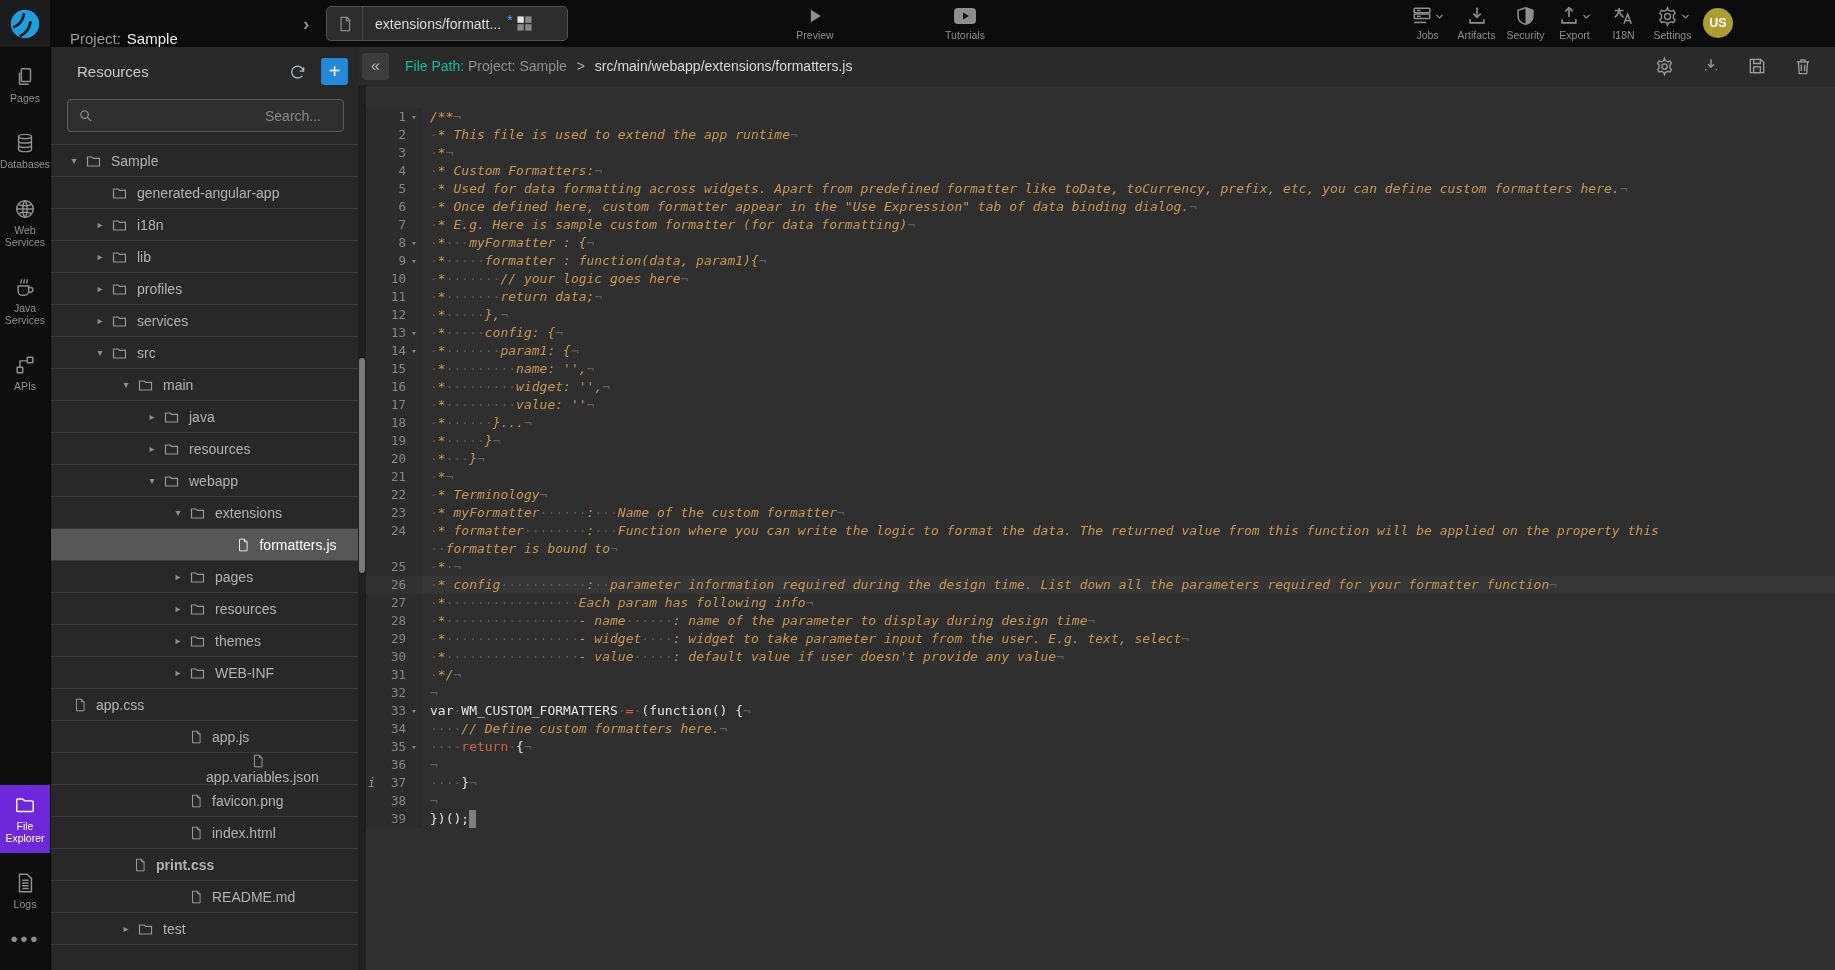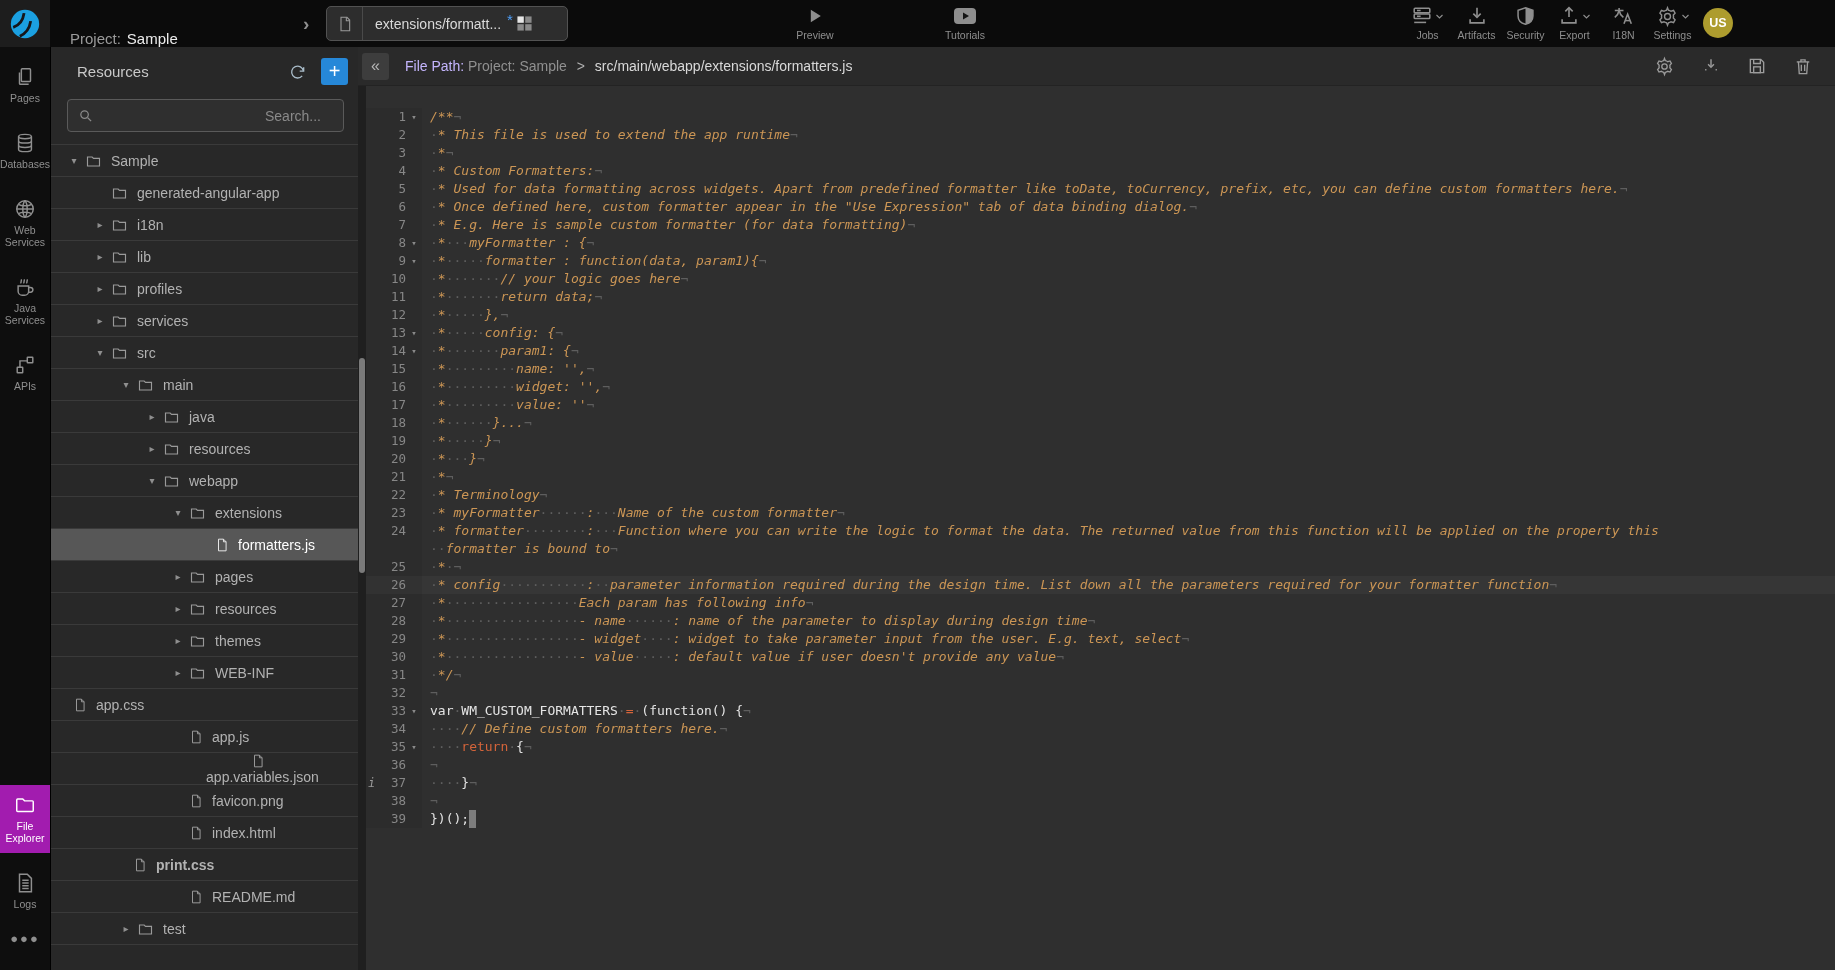--- a/index.html
+++ b/index.html
@@ -31,21 +31,21 @@
   .tb-right { position:absolute; right:102px; top:5px; display:flex; align-items:flex-start; }
   .tb-right .tb-item { width:49px; }
   .avatar { width:30px; height:30px; border-radius:50%; background:#ad9c2e; color:#fff; font-size:12.5px;
             font-weight:bold; display:flex; align-items:center; justify-content:center; margin:3px 0 0 6px; }
 
   
   .sidebar { position:absolute; left:0; top:47px; width:50px; height:923px; background:#0e0e0e; }
   .sb-item { width:50px; padding:9px 0; display:flex; flex-direction:column; align-items:center;
              color:#8f8f8f; margin-bottom:10px; cursor:default; }
   .sb-item .lbl { font-size:10.5px; text-align:center; line-height:1.15; margin-top:4px; }
-  .sb-item.active { background:#a21caf; color:#fff;justify-content:space-between; }
+  .sb-item.active { background:#6d28d9; color:#fff;justify-content:space-between; }
   .sb-top { position:absolute; top:10px; left:0; width:50px; }
   .sb-bottom { position:absolute; top:738px; left:0; width:50px; }
   .sb-dots { position:absolute; top:884px; left:0; width:50px; text-align:center; color:#8f8f8f;
              font-size:13px; letter-spacing:2px; }
 
   
   .respanel { position:absolute; left:50px; top:47px; width:308px; height:923px; background:#282828;
               border-left:1px solid #000; display:flex; flex-direction:column; }
   .res-head { height:48px; display:flex; align-items:center; padding:0 10px 0 26px; }
   .res-title { flex:1; color:#c9c9c9; font-size:15px; }
@@ -53,34 +53,34 @@
   .res-add { width:27px; height:27px; background:#2688d8; border-radius:3px; color:#fff;
              display:flex; align-items:center; justify-content:center; font-size:20px; cursor:pointer; }
   .res-search { margin:4px 14px 12px 16px; height:33px; background:#2f2f2f; border:1px solid #5a5a5a;
                 border-radius:4px; display:flex; align-items:center; padding:0 10px; color:#8a8a8a; }
   .res-search input { background:transparent; border:none; outline:none; color:#c5c5c5; font-size:14px;
                       margin-left:8px; width:220px; font-family:"Liberation Sans",sans-serif;text-align:right; }
   .res-search input::placeholder { color:#8a8a8a; }
   .tree { flex:1; overflow:hidden; border-top:1px solid #3a3a3a; }
   .trow { height:32px; display:flex; align-items:center; border-bottom:1px solid #3a3a3a;
           color:#b2b2b2; font-size:14px; cursor:pointer; white-space:nowrap; }
-  .trow.sel { background:#575757; color:#fff; }
+  .trow.sel { background:#575757; color:#fff;justify-content:center; }
   .t-arrow { width:22px; flex:none; text-align:center; color:#8f8f8f; font-size:10px; }
   .t-ico { flex:none; margin-right:9px; color:#9a9a9a; }
   .trow.sel .t-ico { color:#e8e8e8; }
 
   
   .editorcol { position:absolute; left:358px; top:47px; width:1477px; height:923px;
                display:flex; flex-direction:column; }
   .fpbar { height:39px; background:#2a2a2a; border-bottom:1px solid #232323; display:flex;
            align-items:center; padding:0 22px 0 4px; flex:none; }
   .collapse-btn { width:27px; height:27px; background:#3d3d3d; border-radius:3px; color:#b5b5b5;
                   font-size:16px; display:flex; align-items:center; justify-content:center; cursor:pointer; }
   .fp-text { margin-left:16px; font-size:14px; white-space:nowrap; }
-  .fp-prefix { color:#c4b5fd; } .fp-project { color:#909090; } .fp-sep { color:#b0b0b0; margin:0 6px; }
+  .fp-prefix { color:#14b8a6; } .fp-project { color:#909090; } .fp-sep { color:#b0b0b0; margin:0 6px; }
   .fp-path { color:#d9d9d9; }
   .fp-icons { margin-left:auto; display:flex; gap:26px; color:#9c9c9c; }
   .fp-icons .icn { cursor:pointer; }
 
   .editor { flex:1; position:relative; background:#2f2f2f; overflow:hidden;
             font-family:"DejaVu Sans Mono", monospace; font-size:13px; }
   .scrollstrip { position:absolute; left:0; top:0; width:8px; height:100%; background:#1f1f1f; }
   .scrollthumb { position:absolute; left:1px; top:272px; width:6px; height:215px;
                  background:#7a7a7a; border-radius:3px; cursor:grab; }
   .lines { position:absolute; left:8px; top:22px; right:0; }

